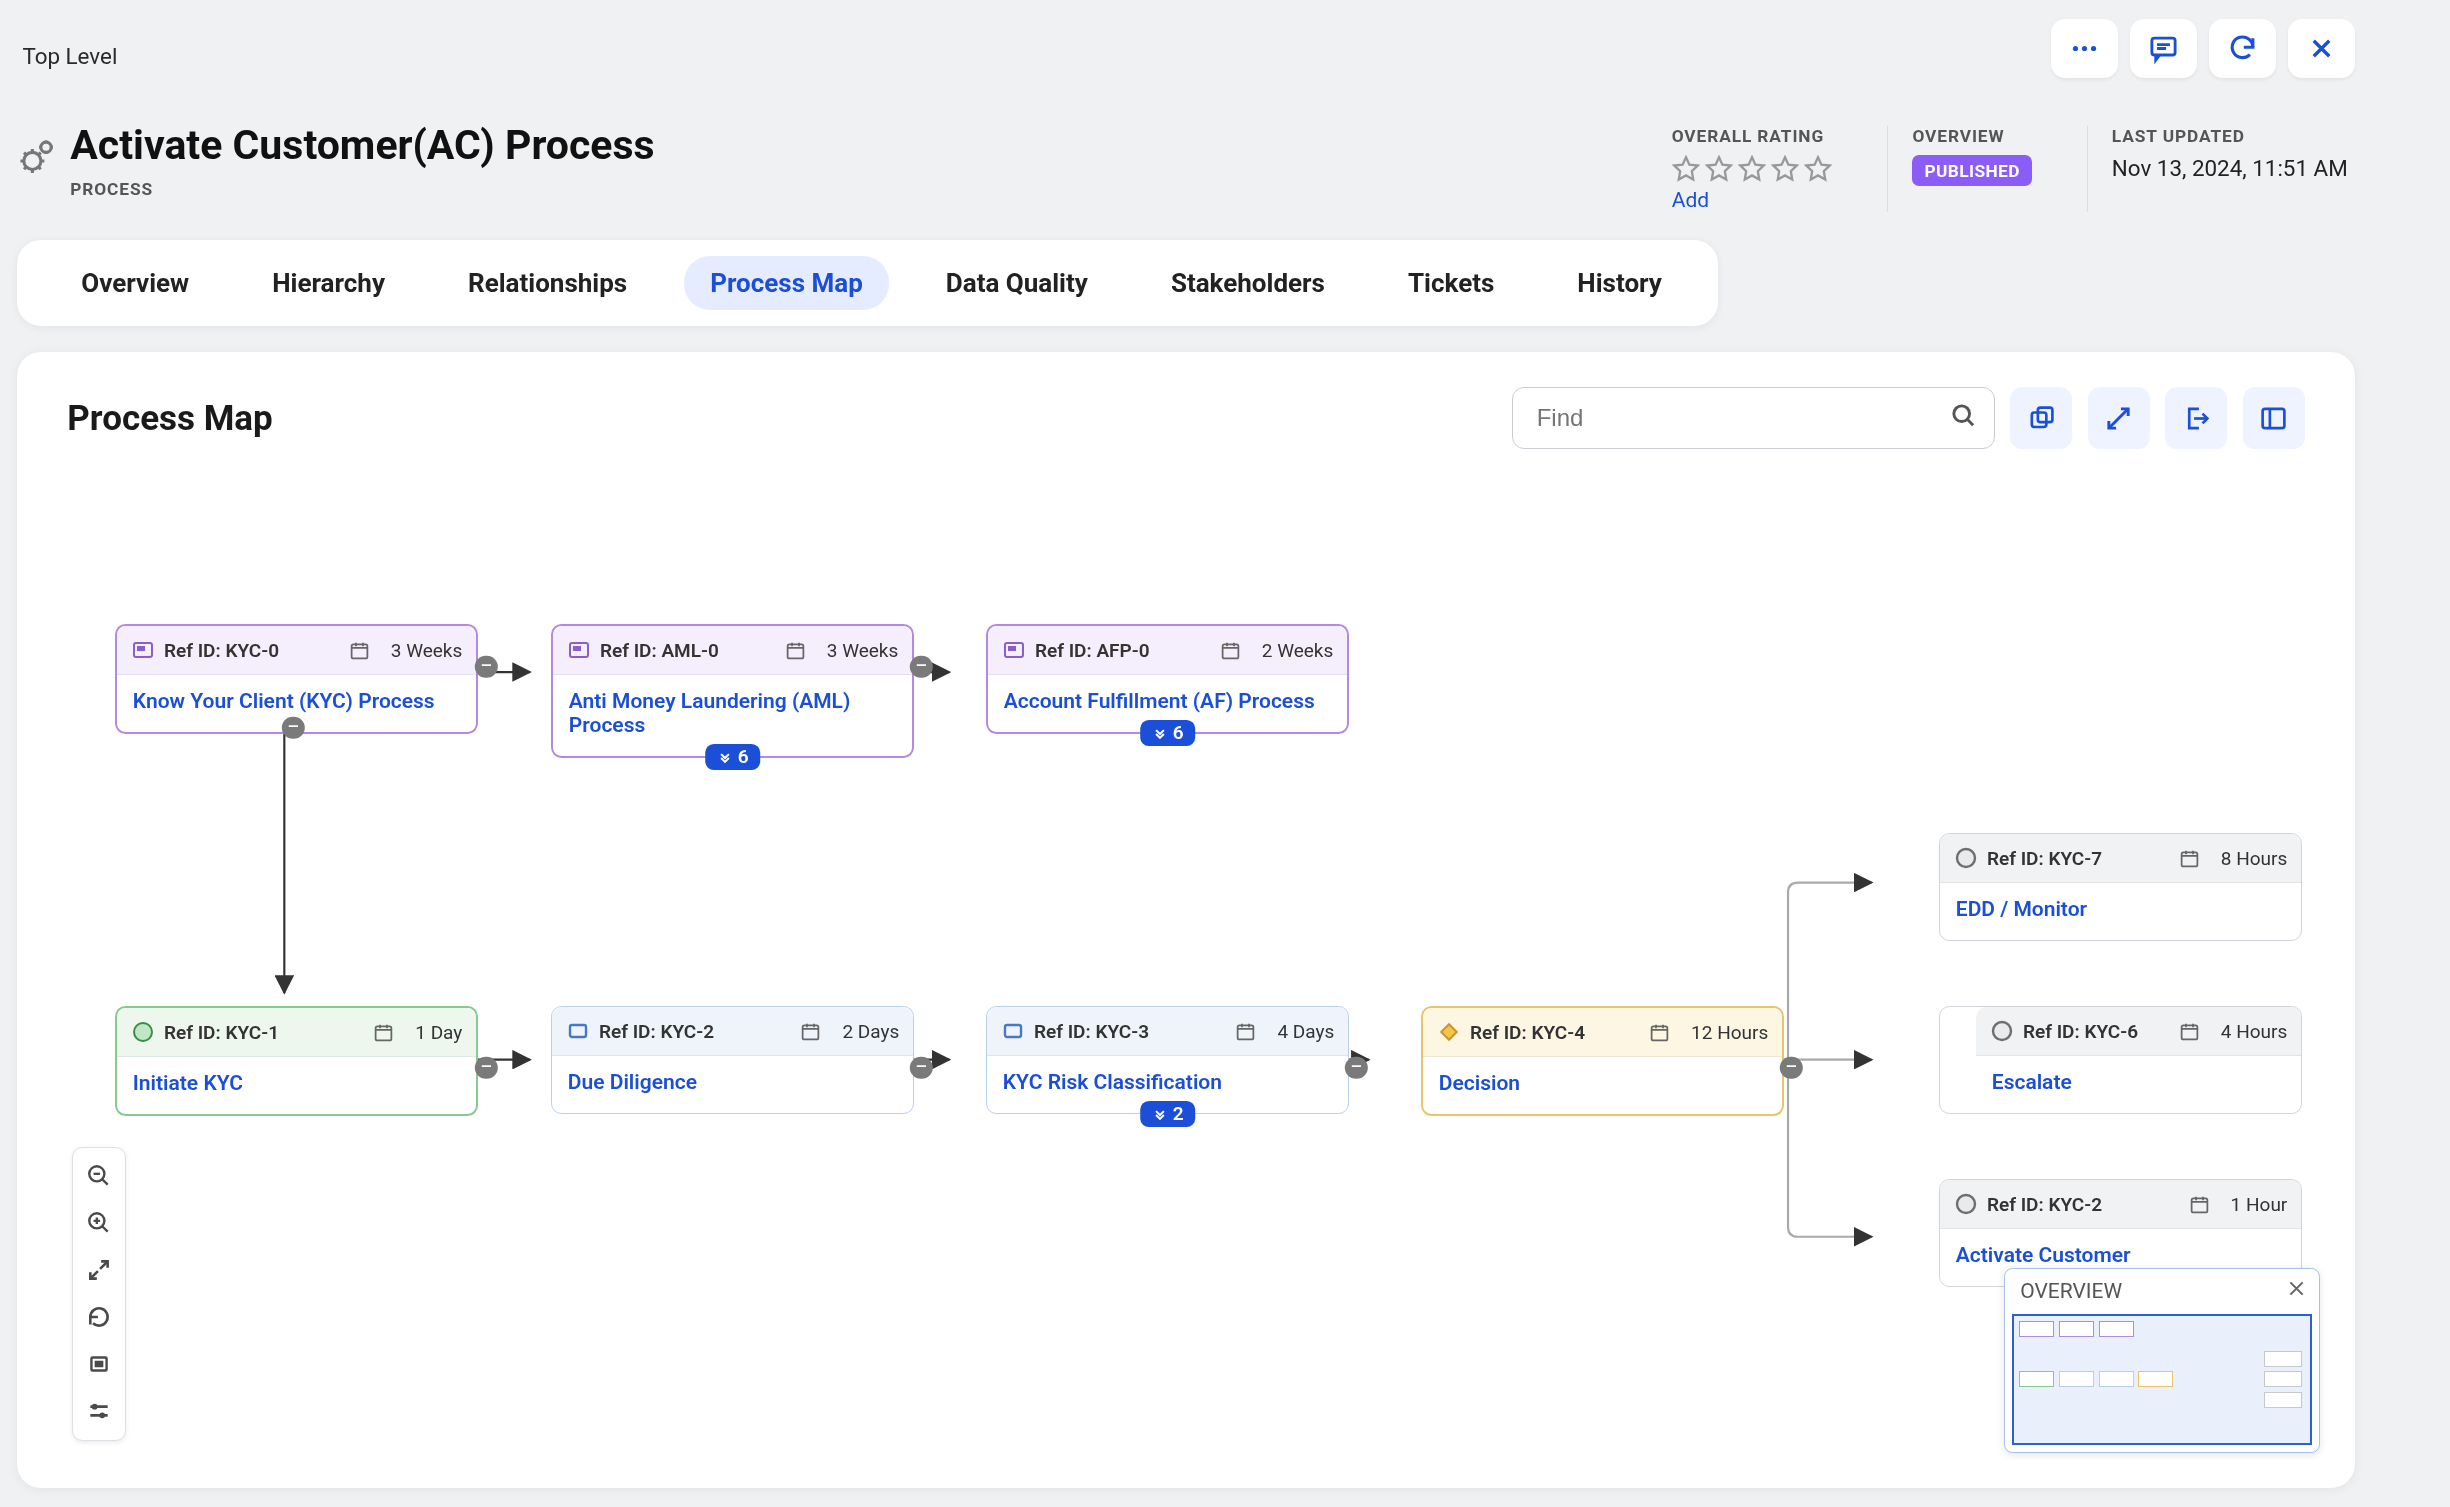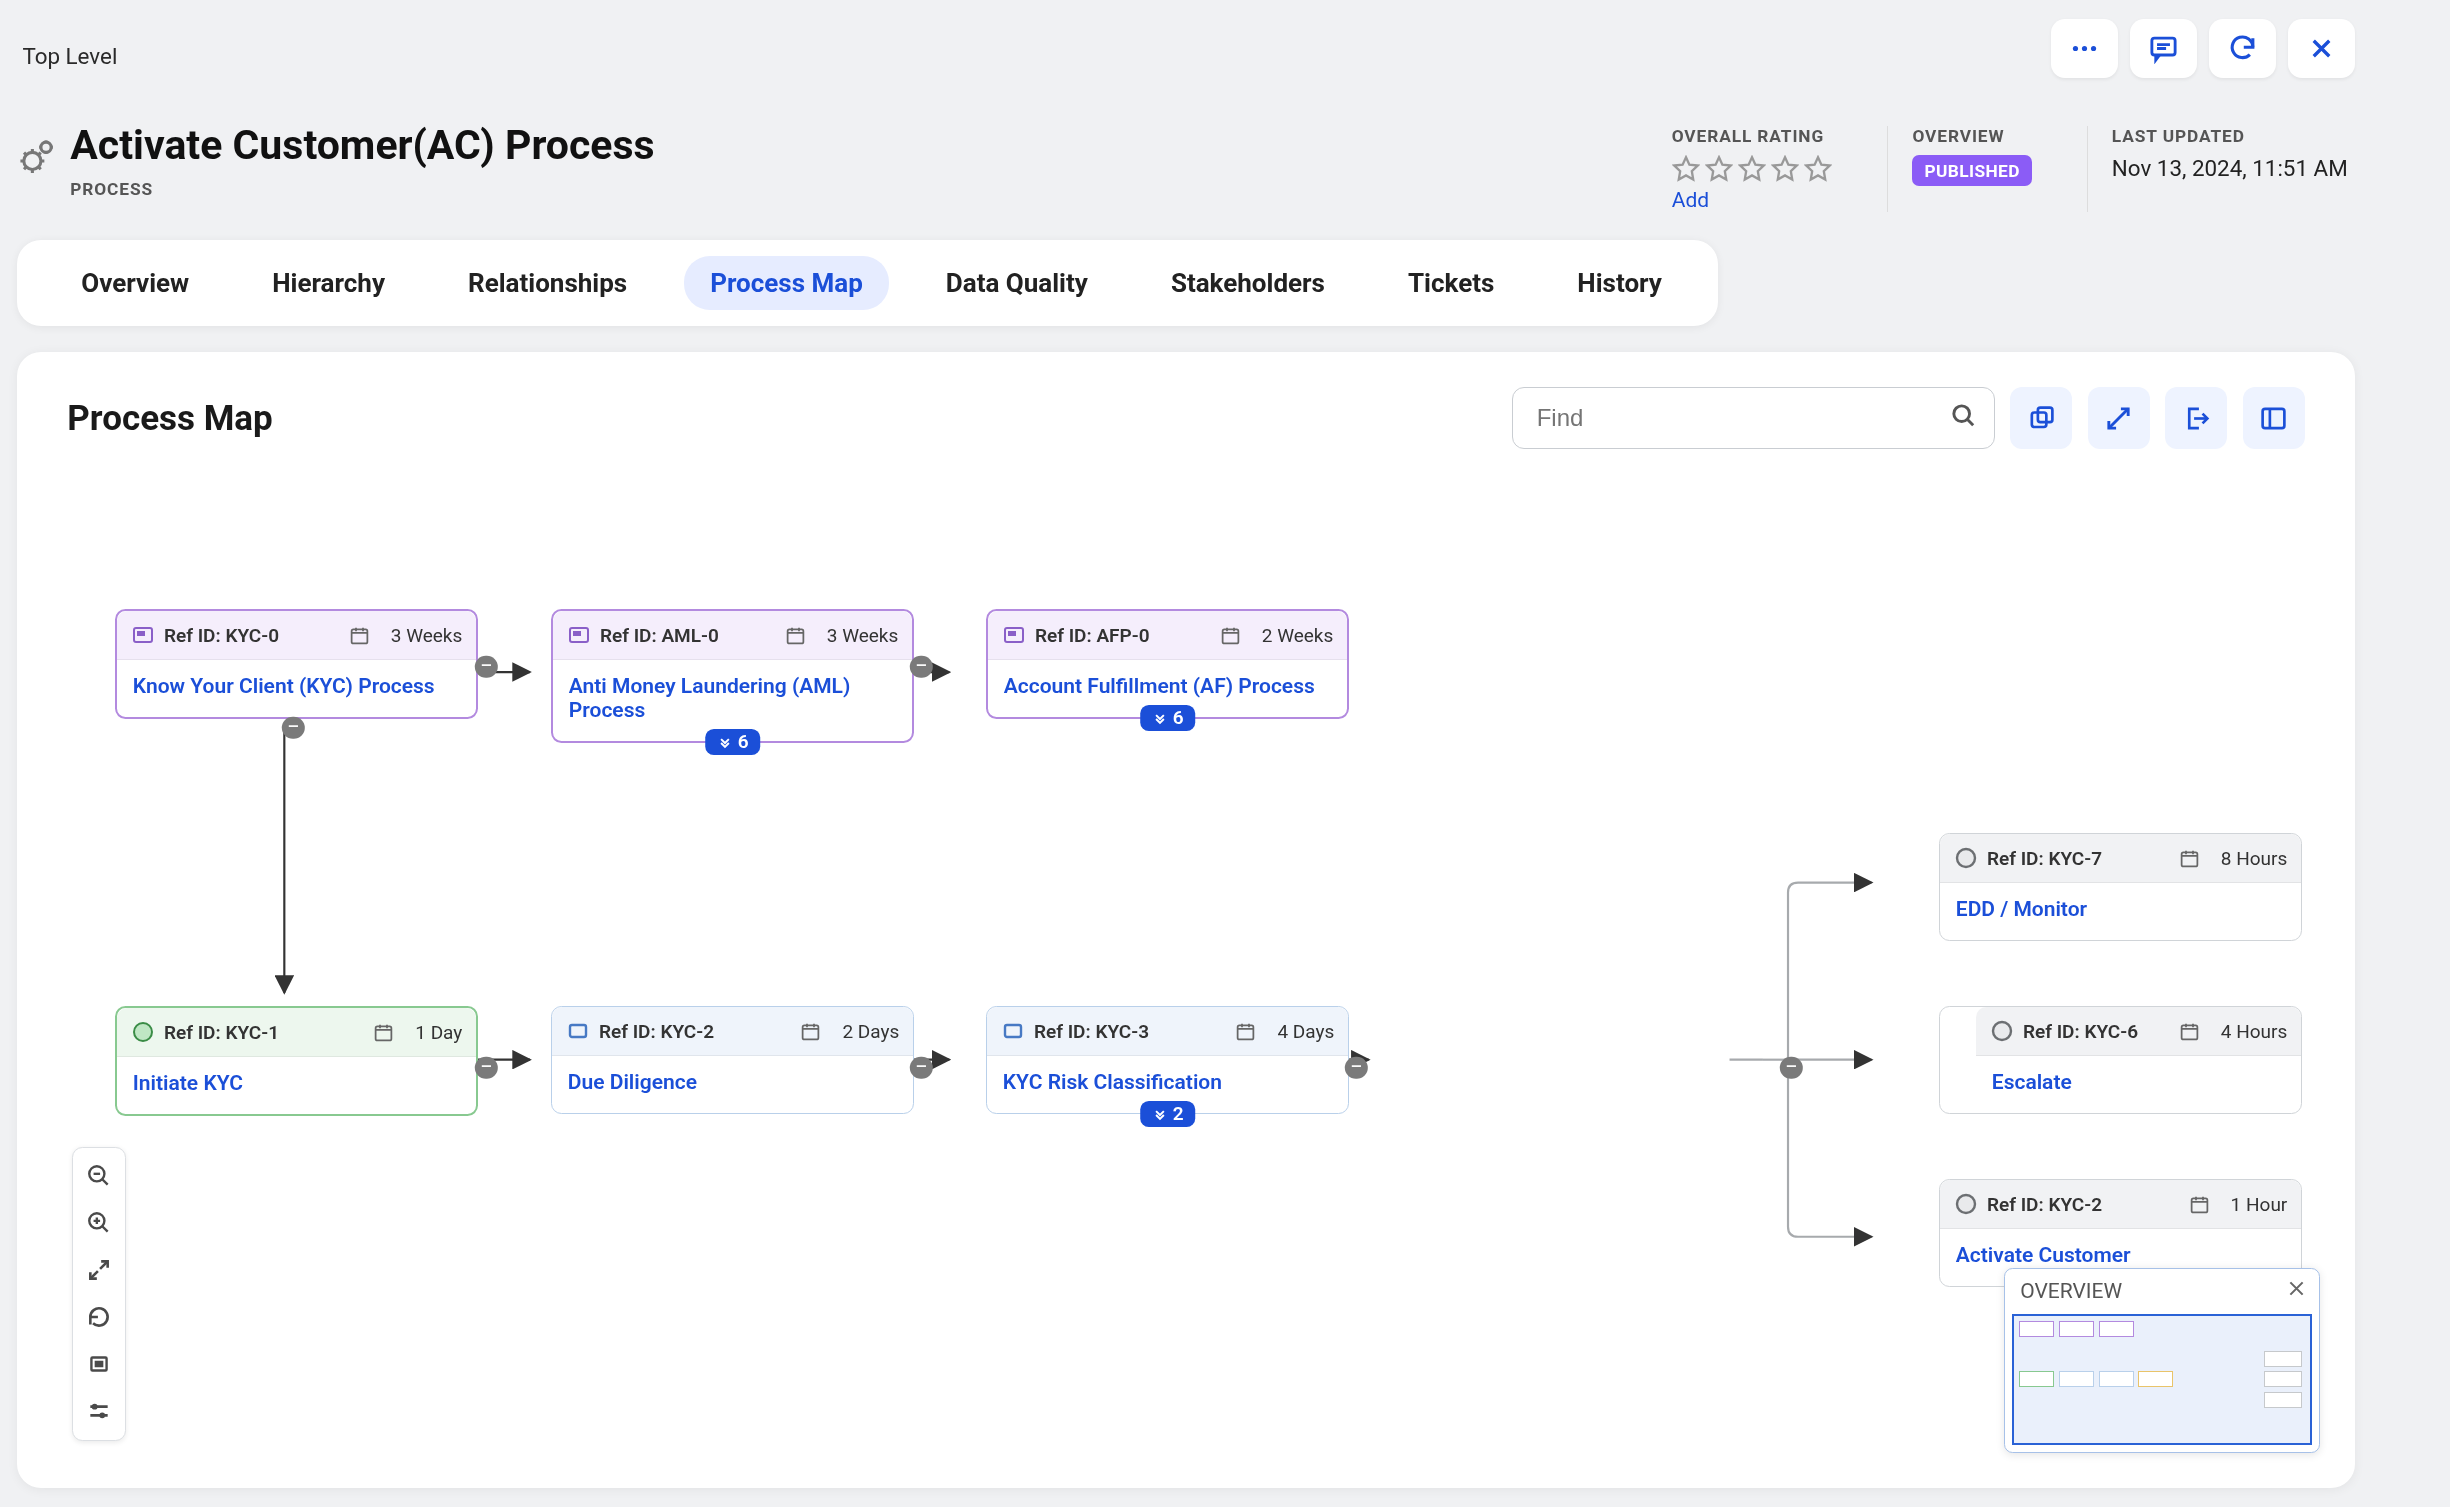--- a/index.html
+++ b/index.html
@@ -161,21 +161,21 @@
   .node .hdr .refid { font-size: 19px; font-weight: 600; color: #333; flex: none; }
   .node .hdr .spacer { flex: 1; }
   .node .hdr .dur { font-size: 19px; color: #333; display: flex; align-items: center; gap: 21px; }
   .node .body {
     padding: 14px 15.5px 19px 15.5px;
     font-size: 21px; font-weight: 600; color: #1b4fd8;
   }
   .type-ic { width: 24px; height: 24px; display: inline-flex; align-items: center; justify-content: center; }
   .cal-ic { width: 21px; height: 21px; }
 
-  .node.purple { border: 2.6px solid #b38adf; }
+  .node.purple { border: 2.6px solid #b38adf; margin-top: 15px; }
   .node.purple .hdr { background: #f5eefc; }
   .node.green  { border: 2.6px solid #88c990; }
   .node.green .hdr { background: #edf7ee; }
   .node.blue   { border: 1.7px solid #b9d0ea; }
   .node.blue .hdr { background: #eff4fb; }
   .node.yellow { border: 2.6px solid #e9c46a; }
   .node.yellow .hdr { background: #fdf6e3; }
   .node.gray   { border: 1.7px solid #d0d4d8; }
   .node.gray .hdr { background: #f1f2f4; }
 
@@ -563,20 +563,39 @@
         <div class="body">KYC Risk Classification</div>
         <div class="count-badge">
             <svg width="15.5" height="15.5" viewBox="0 0 24 24" fill="none" stroke="white" stroke-width="3">
               <path d="M6 8l6 6 6-6"></path>
               <path d="M6 14l6 6 6-6"></path>
             </svg>
             <span>2</span>
           </div>
       </div>
 
+      <div class="node yellow" style="left:1404px; top:525px;">
+        <div class="hdr">
+          <span class="type-ic">
+              <svg viewBox="0 0 24 24">
+                <rect x="6.5" y="6.5" width="11" height="11" transform="rotate(45 12 12)" fill="#f1c74a" stroke="#c9962c" stroke-width="2"></rect>
+              </svg>
+            </span>
+          <span class="refid">Ref ID: KYC-4</span>
+          <span class="spacer"></span>
+          <span class="dur">
+              <svg class="cal-ic" viewBox="0 0 24 24" fill="none" stroke="#666" stroke-width="2">
+                <rect x="3" y="5" width="18" height="16" rx="2"></rect>
+                <path d="M3 9h18M8 3v4M16 3v4"></path>
+              </svg>
+              <span>12 Hours</span>
+            </span>
+        </div>
+        <div class="body">Decision</div>
+      </div>
 
       <div class="node gray" style="left:1922px; top:352px;">
         <div class="hdr">
           <span class="type-ic">
               <svg viewBox="0 0 24 24">
                 <circle cx="12" cy="12" r="9" fill="#e9eaec" stroke="#6c6f72" stroke-width="2.4"></circle>
               </svg>
             </span>
           <span class="refid">Ref ID: KYC-7</span>
           <span class="spacer"></span>

